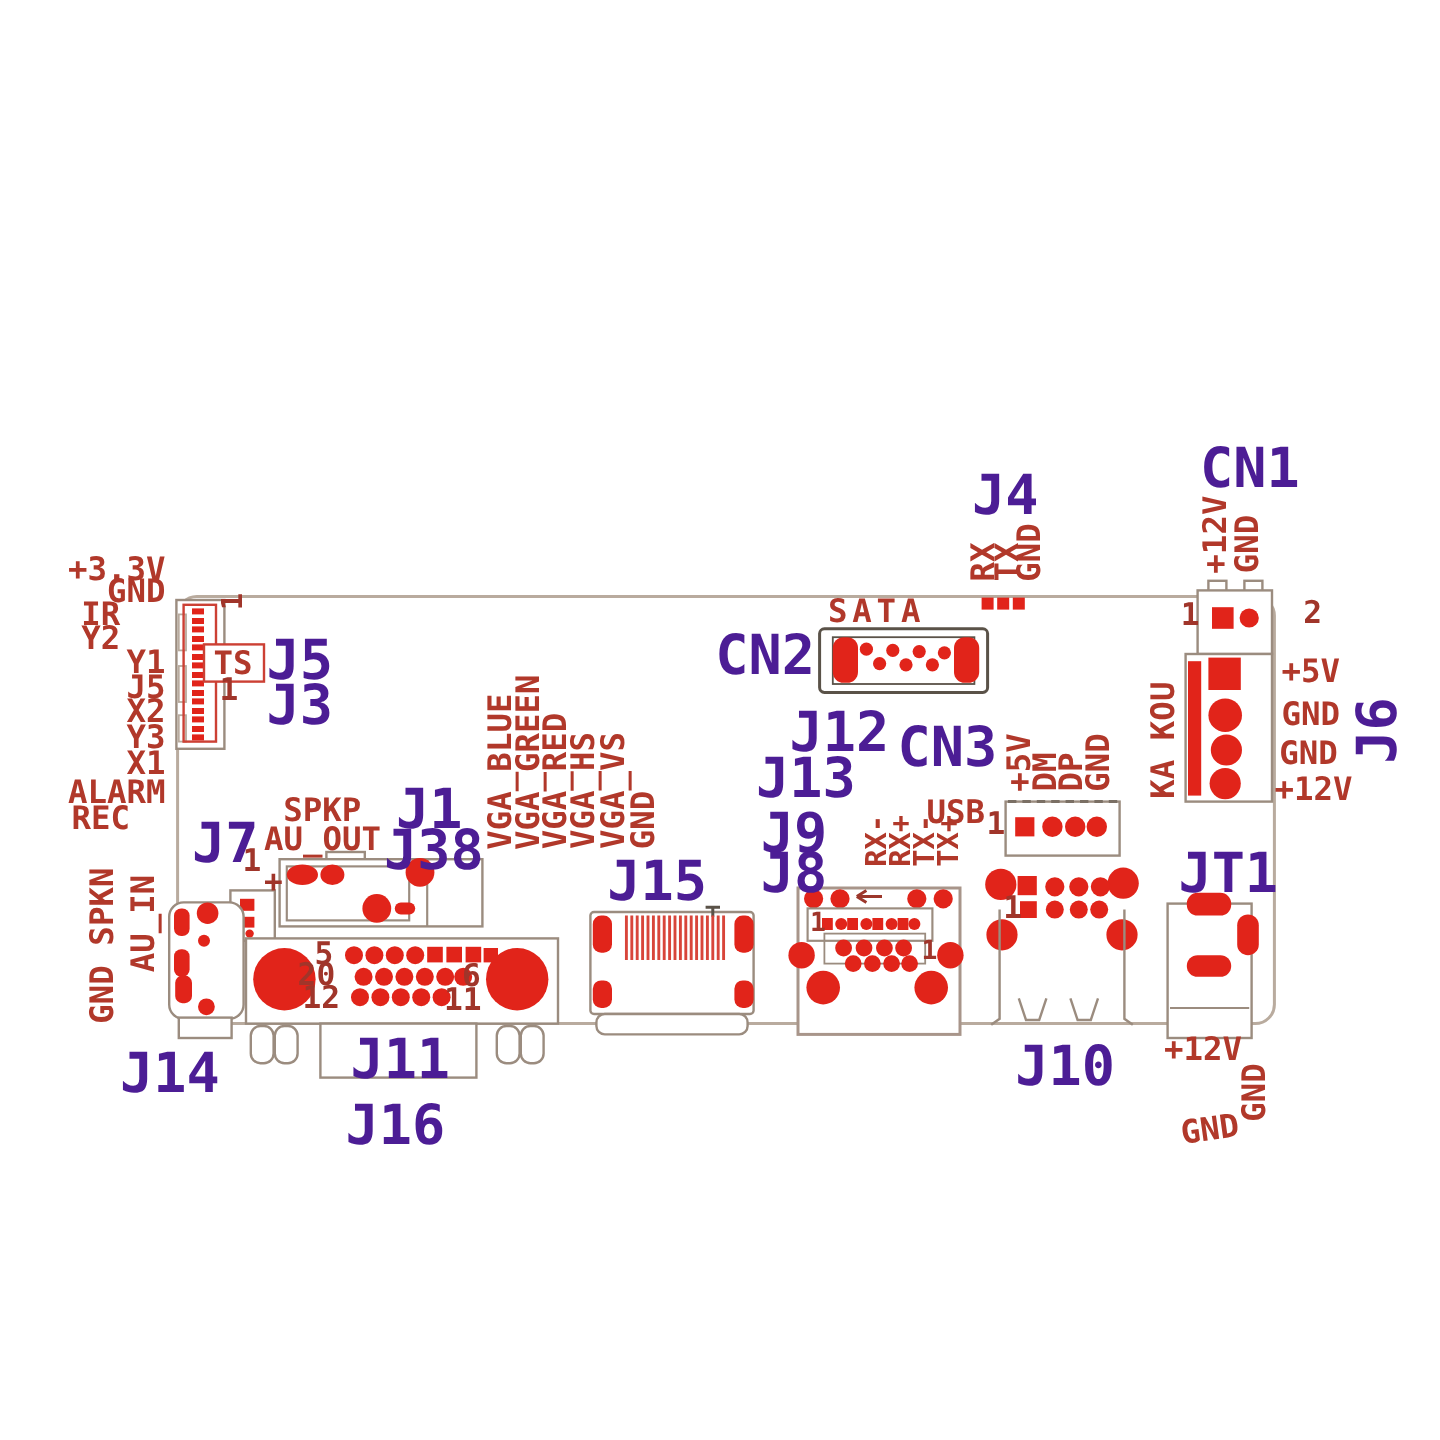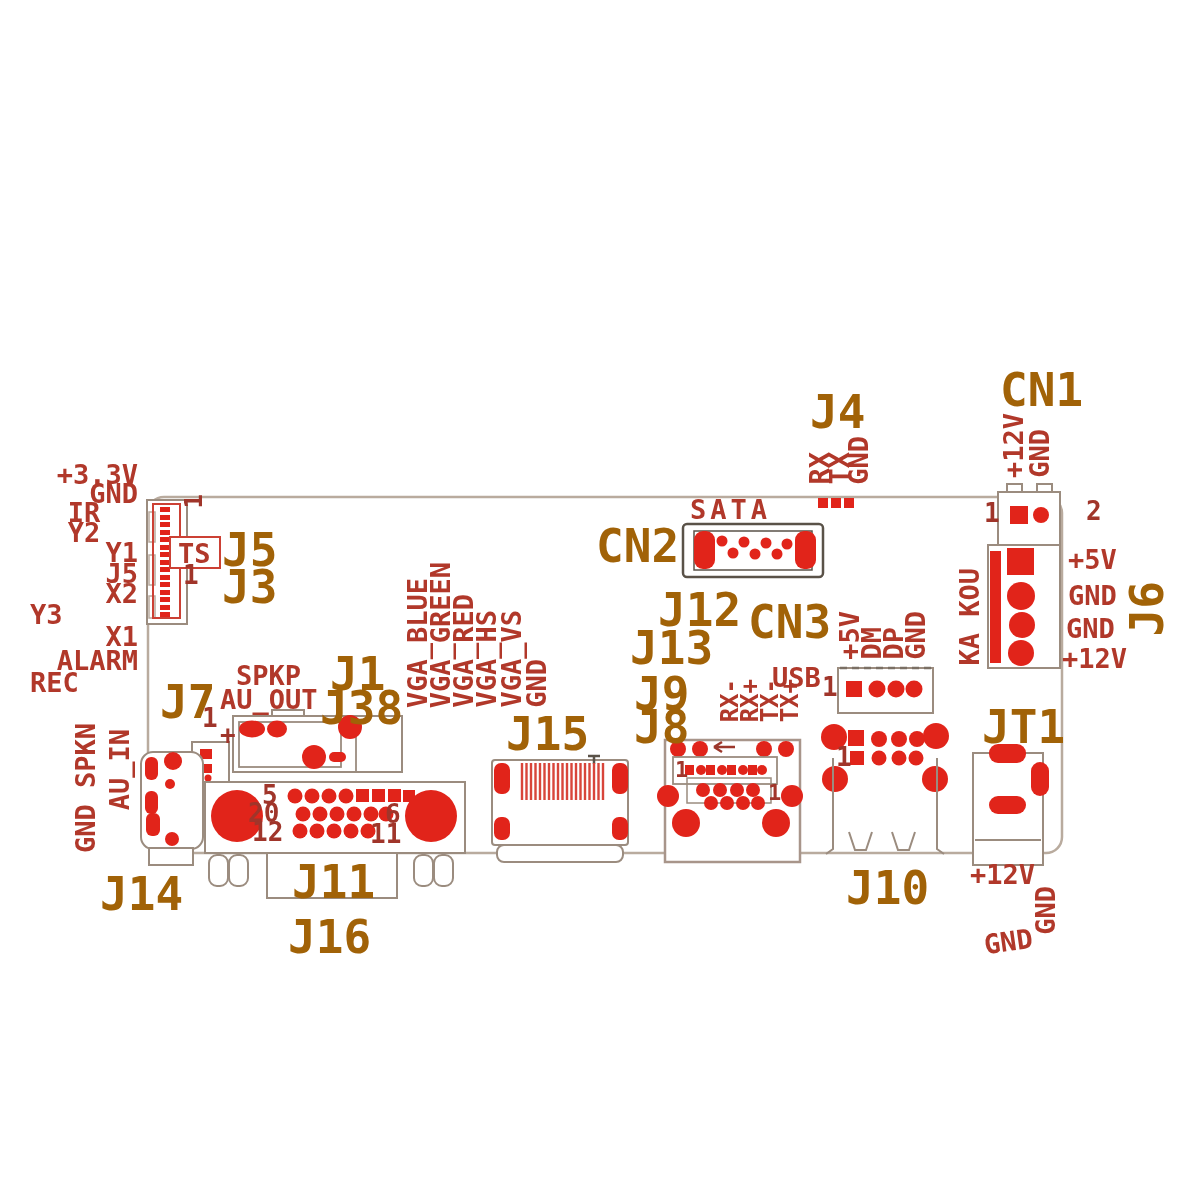--- a/index.html
+++ b/index.html
@@ -1,20 +1,20 @@
 <!DOCTYPE html>
 <html><head>
 <meta charset="utf-8">
 <style>
   html,body{margin:0;padding:0;background:#fff;}
   .stage{position:relative;width:1200px;height:1200px;background:#fff;overflow:hidden;
          font-family:"DejaVu Sans Mono",monospace;}
   svg{position:absolute;left:0;top:0;}
   .lbl{position:absolute;white-space:pre;line-height:1.05;}
-  .blue{color:#a16207;font-size:46px;font-weight:bold;}
+  .blue{color:#4c1d95;font-size:46px;font-weight:bold;}
   .red{color:#b1382a;font-size:27px;font-weight:bold;}
   .num{color:#a0352a;font-size:26px;font-weight:bold;}
   .sm{font-size:22px;}
   .v{writing-mode:vertical-rl;transform:rotate(180deg);line-height:1;}
   .ls{letter-spacing:4px;}
 </style>
 </head>
 <body>
 
 <div class="stage">
@@ -243,24 +243,24 @@
   </g>
 </svg>
 
 <div class="lbl red" style="left:30px;top:461px;width:108px;text-align:right">+3.3V</div>
 <div class="lbl red" style="left:30px;top:480px;width:108px;text-align:right">GND</div>
 <div class="lbl red" style="left:30px;top:499px;width:108px;text-align:center">IR</div>
 <div class="lbl red" style="left:30px;top:519px;width:108px;text-align:center">Y2</div>
 <div class="lbl red" style="left:30px;top:539px;width:108px;text-align:right">Y1</div>
 <div class="lbl red" style="left:30px;top:560px;width:108px;text-align:right">J5</div>
 <div class="lbl red" style="left:30px;top:580px;width:108px;text-align:right">X2</div>
-<div class="lbl red" style="left:30px;top:601px;width:108px;">Y3</div>
+<div class="lbl red" style="left:30px;top:601px;width:108px;text-align:right">Y3</div>
 <div class="lbl red" style="left:30px;top:623px;width:108px;text-align:right">X1</div>
 <div class="lbl red" style="left:30px;top:647px;width:108px;text-align:right">ALARM</div>
-<div class="lbl red" style="left:30px;top:669px;width:108px;text-align:left">REC</div>
+<div class="lbl red" style="left:30px;top:669px;width:108px;text-align:center">REC</div>
 
 <div class="lbl blue" style="left:222px;top:526px">J5</div>
 <div class="lbl blue" style="left:222px;top:563px">J3</div>
 <div class="lbl blue" style="left:596px;top:522px">CN2</div>
 <div class="lbl blue" style="left:810px;top:388px">J4</div>
 <div class="lbl blue" style="left:1000px;top:366px">CN1</div>
 <div class="lbl blue" style="left:658px;top:586px">J12</div>
 <div class="lbl blue" style="left:630px;top:624px">J13</div>
 <div class="lbl blue" style="left:634px;top:670px">J9</div>
 <div class="lbl blue" style="left:634px;top:703px">J8</div>

